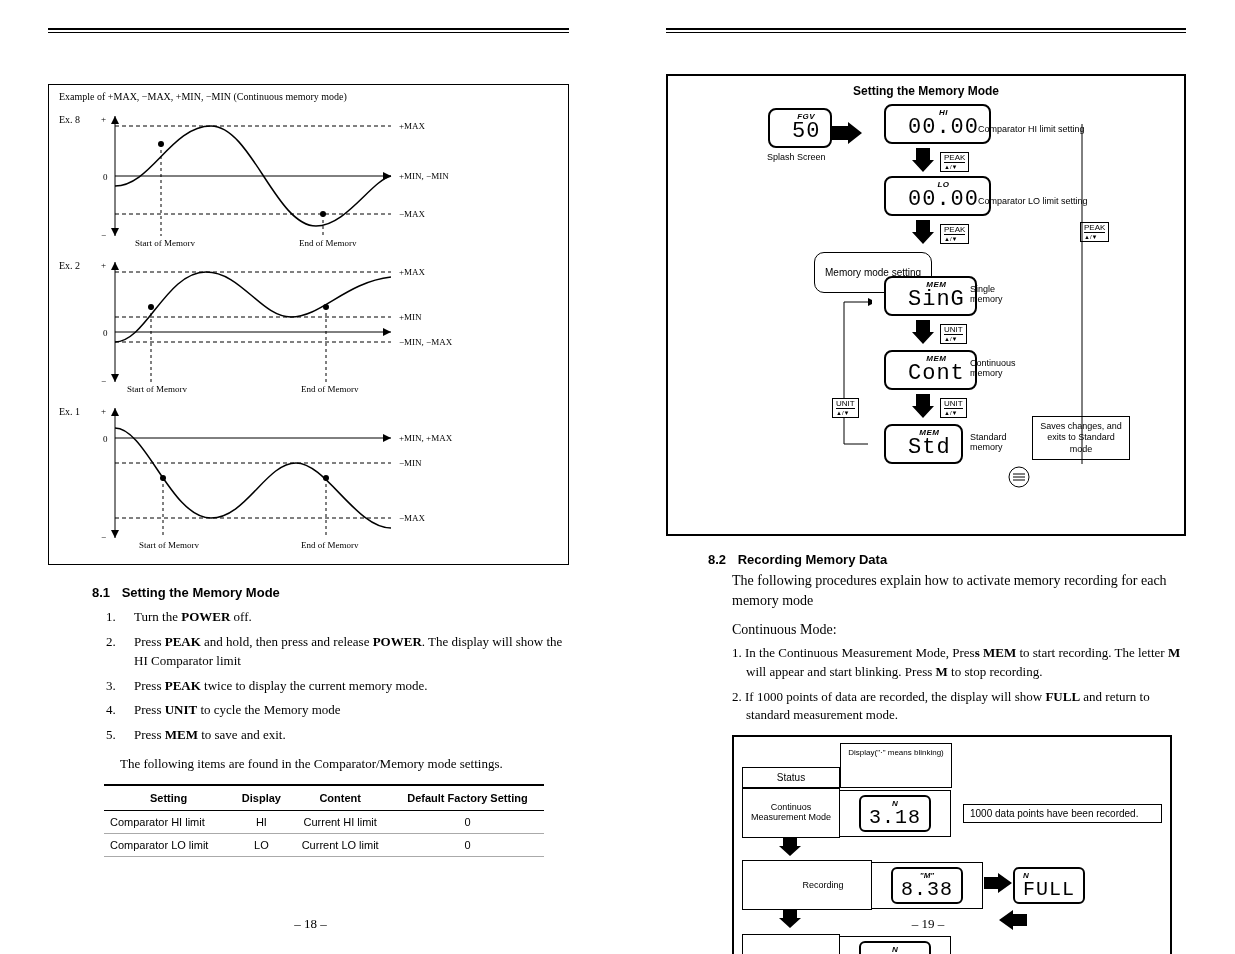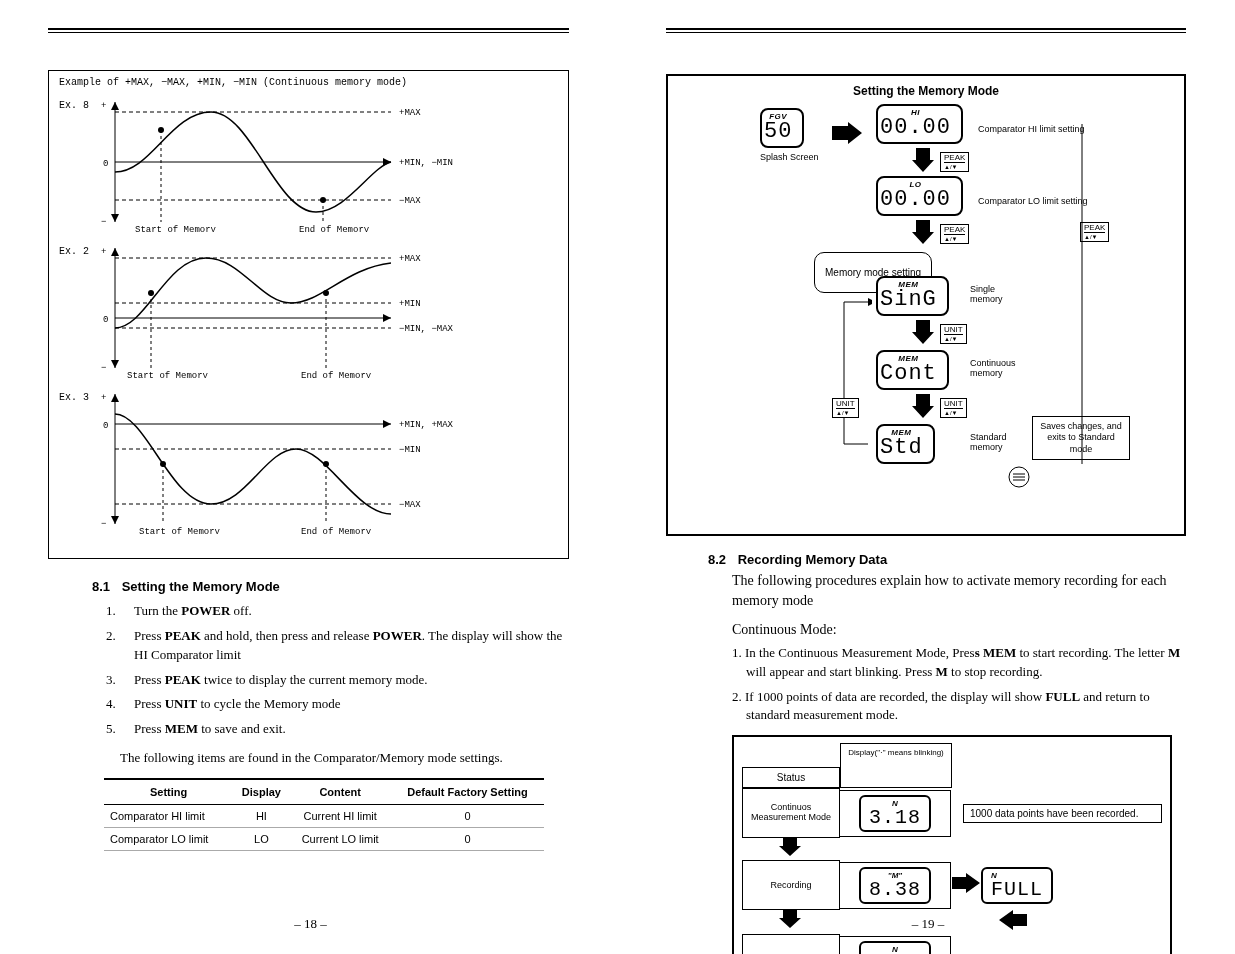--- a/index.html
+++ b/index.html
@@ -5,42 +5,42 @@
   html,body { margin:0; padding:0; background:#fff; font-family:"Times New Roman",Times,serif; color:#000; }
   .spread { width:1235px; height:954px; display:flex; }
   .page { width:617px; height:954px; position:relative; box-sizing:border-box; padding:28px 48px 24px 48px; }
   .page + .page { border-left:1px solid transparent; }
   .rule-top { position:absolute; left:48px; right:48px; top:28px; }
   .rule-top .outer { border-top:2px solid #000; height:0; }
   .rule-top .inner { border-top:1px solid #000; height:0; margin-top:2px; }
   .pagenum { position:absolute; bottom:22px; left:4px; right:0; text-align:center; font-size:13px; }
 
   
-  .charts-box { margin-top:42px; border:1px solid #000; padding:6px 10px 24px 10px; font-family:Liberation Mono, monospace; font-size:10px; }
+  .charts-box { margin-top:56px; border:1px solid #000; padding:6px 10px 16px 10px; font-family:Liberation Serif, serif; font-size:10px; }
   .charts-title { font-size:10px; margin-bottom:4px; }
   .ex-row { display:flex; align-items:flex-start; margin-bottom:6px; }
   .ex-label { width:32px; font-size:10px; padding-top:8px; }
   .ex-svg { }
   .sec-head { font-family:Arial, Helvetica, sans-serif; font-weight:bold; font-size:13px; margin:20px 0 8px 44px; }
   .sec-num { display:inline-block; width:26px; }
   .body-serif { font-family:"Times New Roman",Times,serif; font-size:13px; line-height:1.45; }
   .ol-steps { margin:0 0 10px 72px; padding:0; }
   .ol-steps li { list-style:none; text-indent:-14px; padding-left:14px; margin-bottom:6px; }
   .ol-steps li .num { display:inline-block; width:14px; }
   .post-table-note { margin:8px 0 10px 72px; }
   table.settings { border-collapse:collapse; margin:0 0 0 56px; width:440px; font-family:Arial, Helvetica, sans-serif; font-size:11px; }
   table.settings th { border-top:2px solid #000; border-bottom:1px solid #000; padding:6px 4px; font-weight:bold; text-align:center; }
   table.settings td { border-bottom:1px solid #aaa; padding:5px 4px; text-align:center; }
   table.settings tr.last td { border-top:1px solid #000; border-bottom:2px solid #000; }
   table.settings td:first-child { text-align:left; padding-left:6px; }
 
   
   .flow-box { margin-top:46px; border:2px solid #000; padding:8px 8px 10px 8px; font-family:Arial, Helvetica, sans-serif; }
   .flow-title { text-align:center; font-weight:bold; font-size:12px; margin-bottom:6px; }
-  .lcd { display:inline-block; border:2px solid #000; border-radius:8px; padding:2px 10px 3px 2px; text-align:center; background:#fff; }
+  .lcd { display:inline-block; border:2px solid #000; border-radius:8px; padding:2px 10px 3px 22px; text-align:center; background:#fff;margin-left:8px; }
   .lcd .top { font-size:8px; font-style:italic; font-weight:bold; letter-spacing:0.5px; }
   .lcd .seg { font-family:"Courier New",monospace; font-size:22px; letter-spacing:1px; line-height:1; }
   .btn-peak, .btn-unit { display:inline-block; border:1px solid #000; font-size:8px; padding:1px 3px 1px 3px; background:#fff; line-height:1; }
   .btn-peak .sub, .btn-unit .sub { font-size:6px; border-top:1px solid #000; display:block; padding-top:1px; }
   .side-label { font-size:9px; }
   .note-box { border:1px solid #000; font-size:9px; padding:4px 6px; width:84px; text-align:center; line-height:1.25; }
   .arrow-rt { display:inline-block; }
   .arrow-rt svg, .arrow-dn svg { display:block; }
   .pill { border:1px solid #000; border-radius:10px; font-size:10px; padding:14px 10px; display:inline-block; background:#fff; }
   .sec-head-r { font-family:Arial, Helvetica, sans-serif; font-weight:bold; font-size:13px; margin:16px 0 4px 42px; }
@@ -121,21 +121,21 @@
           <circle cx="235" cy="55" r="3" fill="#000"></circle>
           <text x="36" y="140" font-size="9">Start of Memory</text>
           <text x="210" y="140" font-size="9">End of Memory</text>
           <text x="308" y="23" font-size="9">+MAX</text>
           <text x="308" y="68" font-size="9">+MIN</text>
           <text x="308" y="93" font-size="9">−MIN, −MAX</text>
         </svg>
       </div>
 
       <div class="ex-row" style="margin-bottom:0;">
-        <div class="ex-label">Ex. 3</div>
+        <div class="ex-label">Ex. 1</div>
         <svg class="ex-svg" width="420" height="150">
           <line x1="24" y1="10" x2="24" y2="140" stroke="#000"></line>
           <polyline points="24,10 20,18 28,18" fill="#000"></polyline>
           <polyline points="24,140 20,132 28,132" fill="#000"></polyline>
           <line x1="24" y1="40" x2="300" y2="40" stroke="#000"></line>
           <polyline points="300,40 292,36 292,44" fill="#000"></polyline>
           <text x="10" y="16" font-size="9">+</text>
           <text x="10" y="142" font-size="9">−</text>
           <text x="12" y="44" font-size="9">0</text>
           <path d="M24 30 C 55 30, 80 120, 120 120 C 155 120, 175 65, 205 65 C 235 65, 265 130, 300 130" fill="none" stroke="#000" stroke-width="1.5"></path>
@@ -357,21 +357,21 @@
       </div>
 
       <div style="display:flex;">
         <div style="width:96px; text-align:center;"><svg width="22" height="18">
               <polygon points="4,0 18,0 18,8 22,8 11,18 0,8 4,8" fill="#000"></polygon>
             </svg></div>
         <div style="width:110px;"></div>
       </div>
 
       <div style="display:flex; align-items:center;">
-        <div class="status-cell" style="width:96px; height:40px; display:flex; align-items:center; justify-content:center;">Recording</div>
+        <div class="status-cell" style="width:96px; height:40px; display:flex; align-items:center; justify-content:center;padding-left:32px;">Recording</div>
         <div class="status-cell" style="width:110px; border-left:none;">
           <div class="lcd-small"><div class="t">"M"</div><div class="s">8.38</div></div>
         </div>
         <div style="width:30px; text-align:center;"><svg width="28" height="20">
               <polygon points="0,4 14,4 14,0 28,10 14,20 14,16 0,16" fill="#000"></polygon>
             </svg></div>
         <div>
           <div class="lcd-small"><div class="t">N</div><div class="s">FULL</div></div>
         </div>
       </div>

